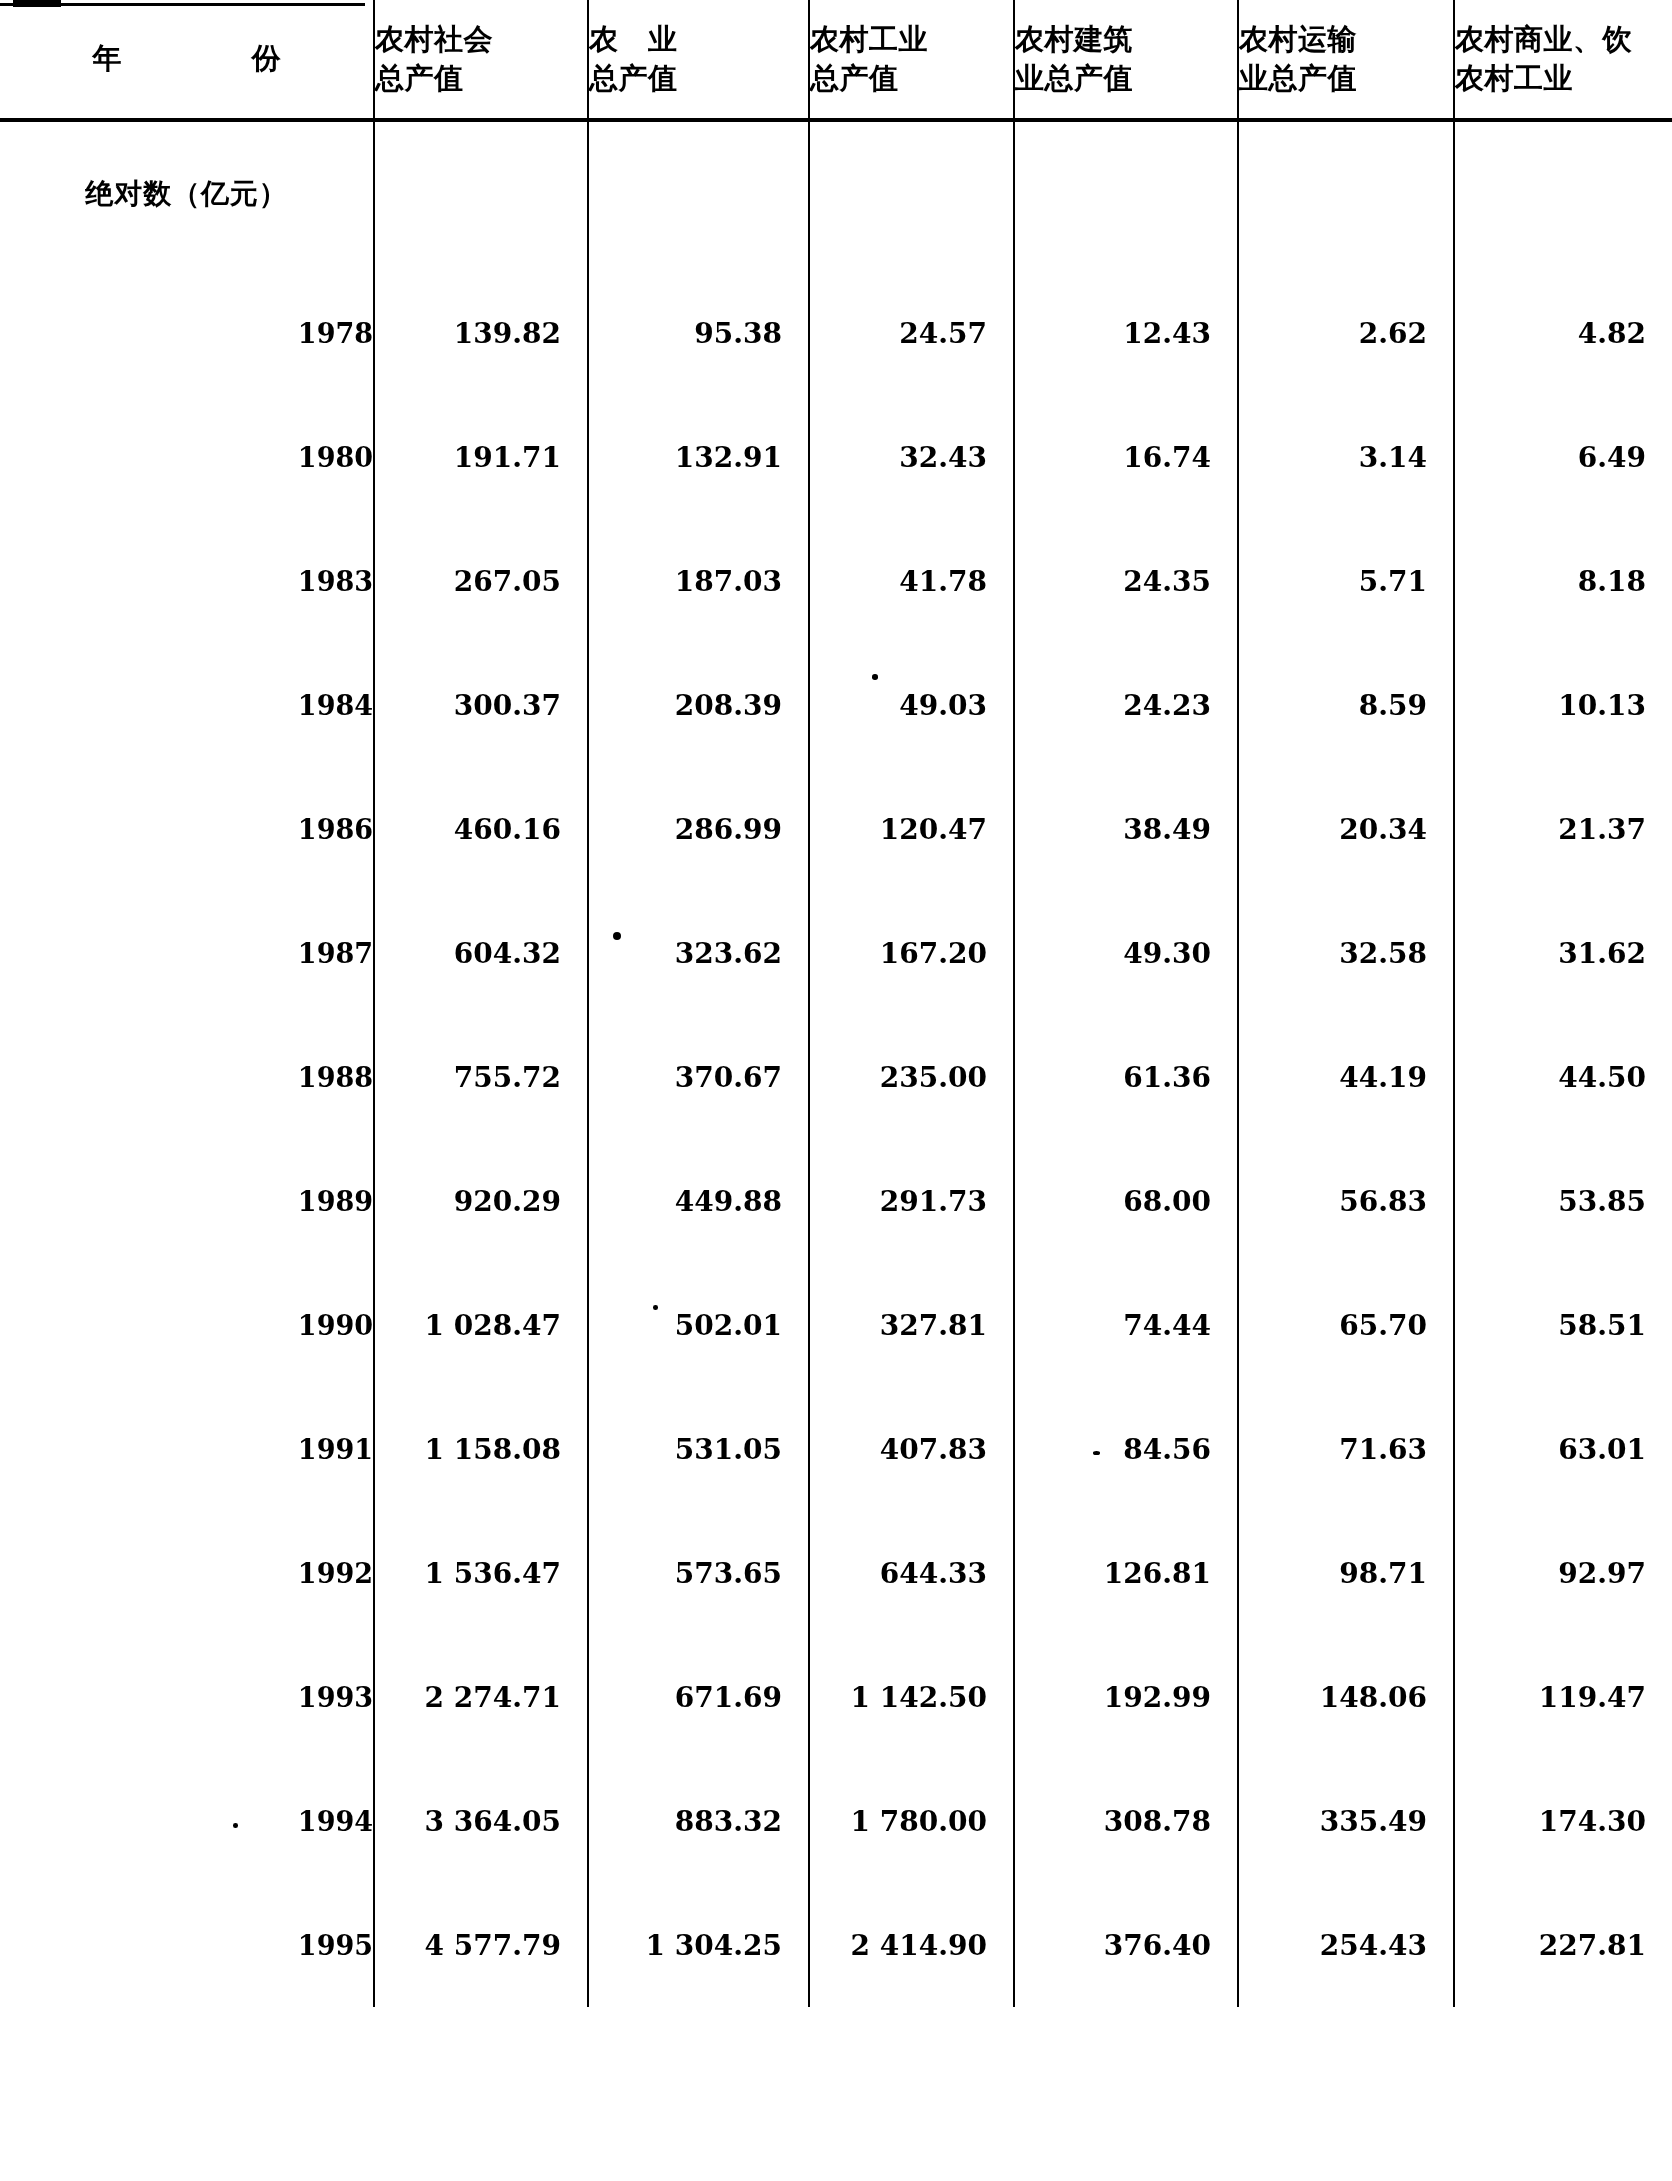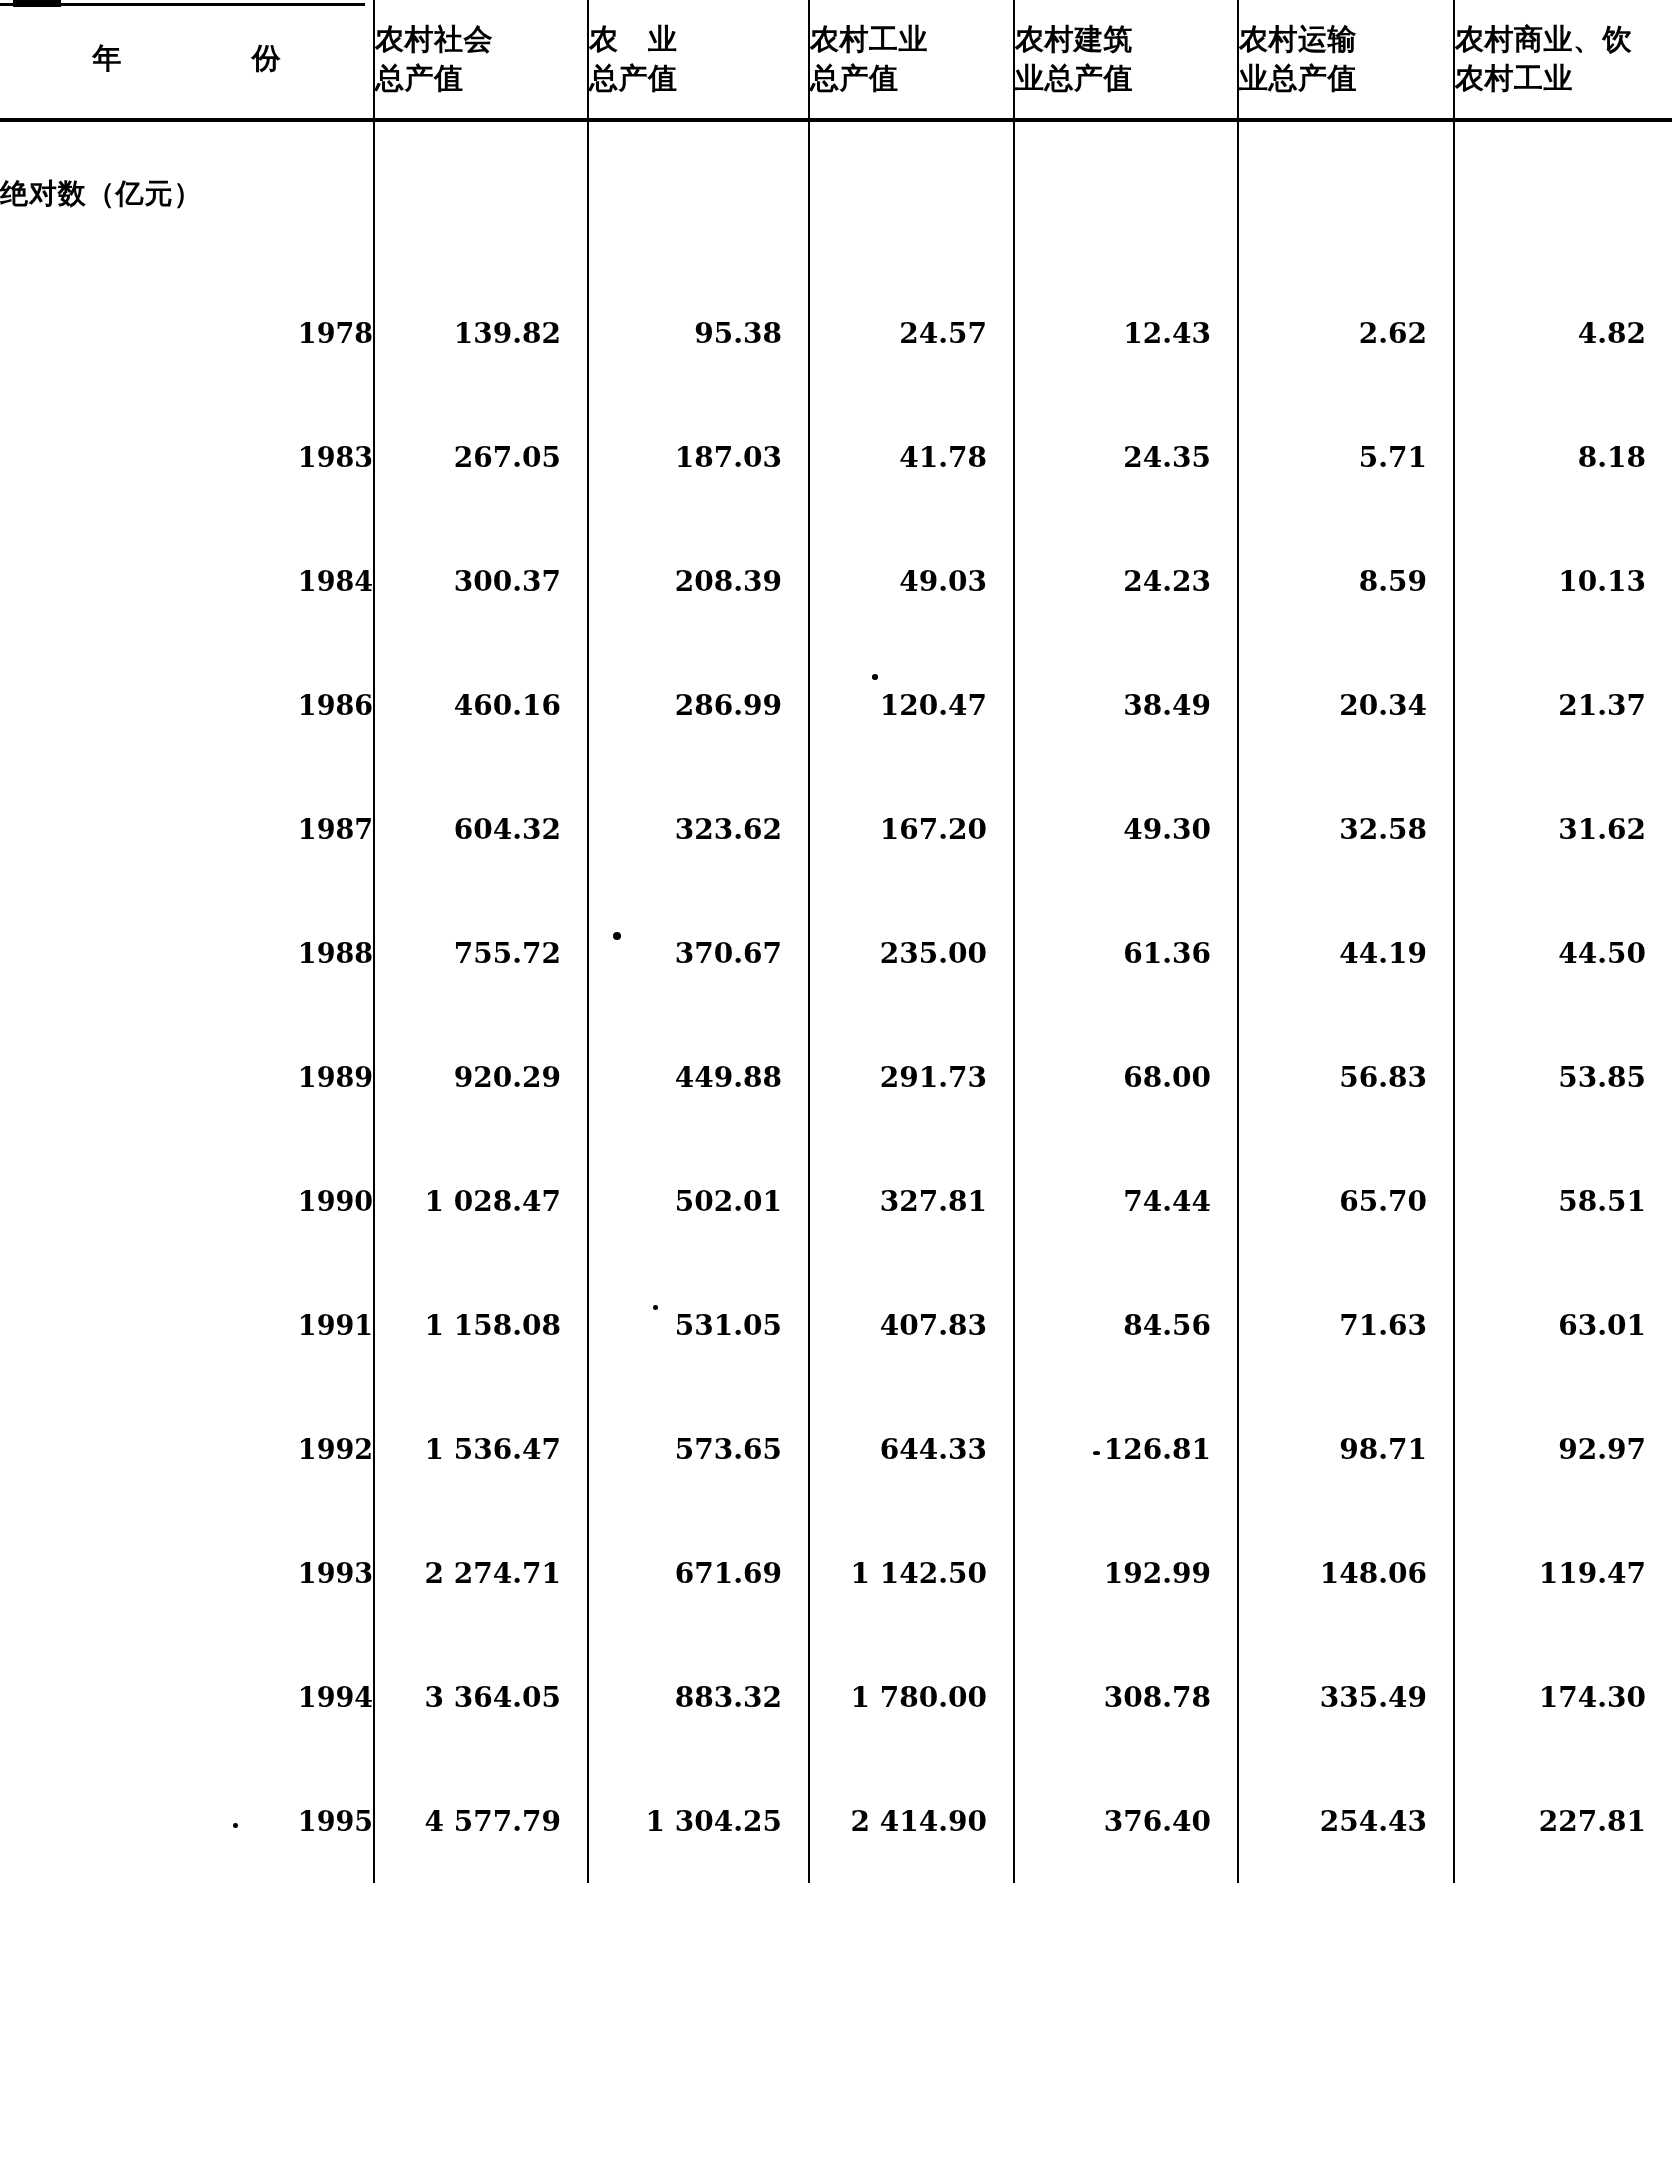--- a/index.html
+++ b/index.html
@@ -112,21 +112,21 @@
     padding: 0;
     font-size: 27px;
   }
   tbody tr.section td {
     height: 154px;
   }
   tbody tr.section td.year {
     font-family: "DejaVu Sans", "Liberation Sans", sans-serif;
     font-size: 28px;
     font-weight: 700;
-    text-align: left;
+    text-align: center;
     letter-spacing: 0.9px;
   }
 
   
   .speck {
     position: absolute;
     background: #000;
     border-radius: 50%;
   }
 </style>
@@ -205,20 +205,29 @@
         <tr>
           <td class="year">1978</td>
           <td>139.82</td>
           <td>95.38</td>
           <td>24.57</td>
           <td>12.43</td>
           <td>2.62</td>
           <td>4.82</td>
         </tr>
         <tr>
+          <td class="year">1980</td>
+          <td>191.71</td>
+          <td>132.91</td>
+          <td>32.43</td>
+          <td>16.74</td>
+          <td>3.14</td>
+          <td>6.49</td>
+        </tr>
+        <tr>
           <td class="year">1983</td>
           <td>267.05</td>
           <td>187.03</td>
           <td>41.78</td>
           <td>24.35</td>
           <td>5.71</td>
           <td>8.18</td>
         </tr>
         <tr>
           <td class="year">1984</td>

